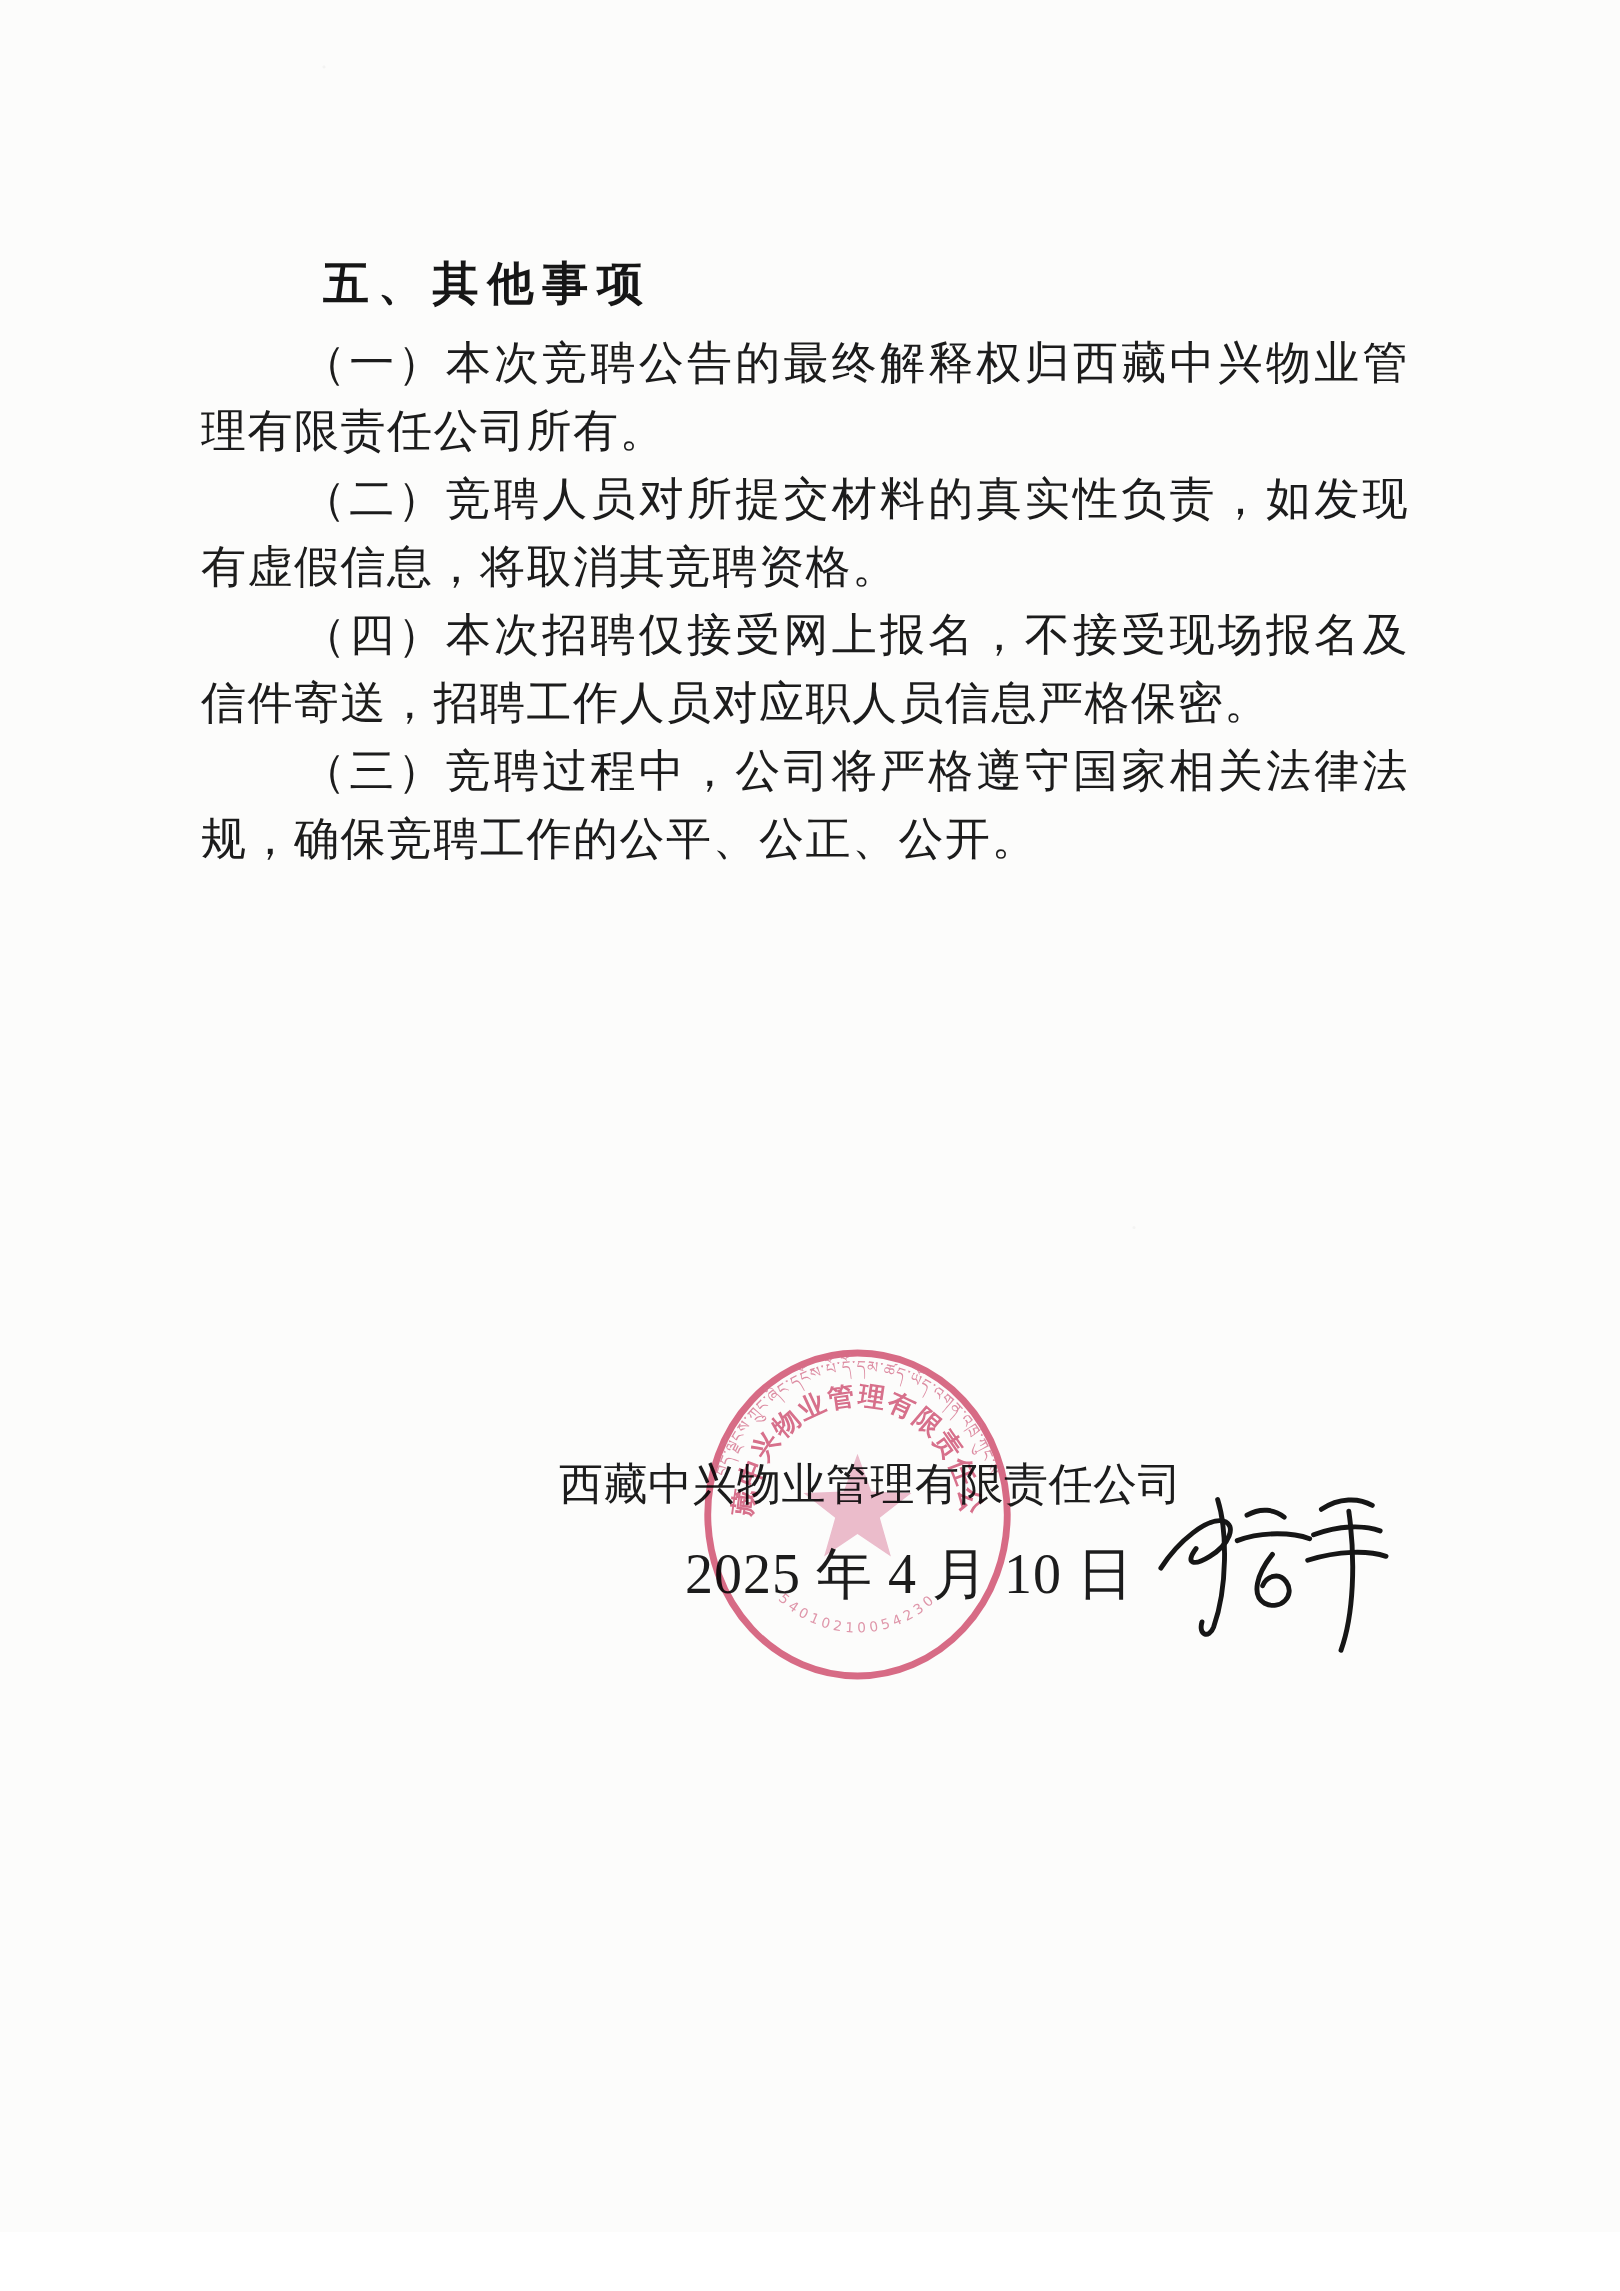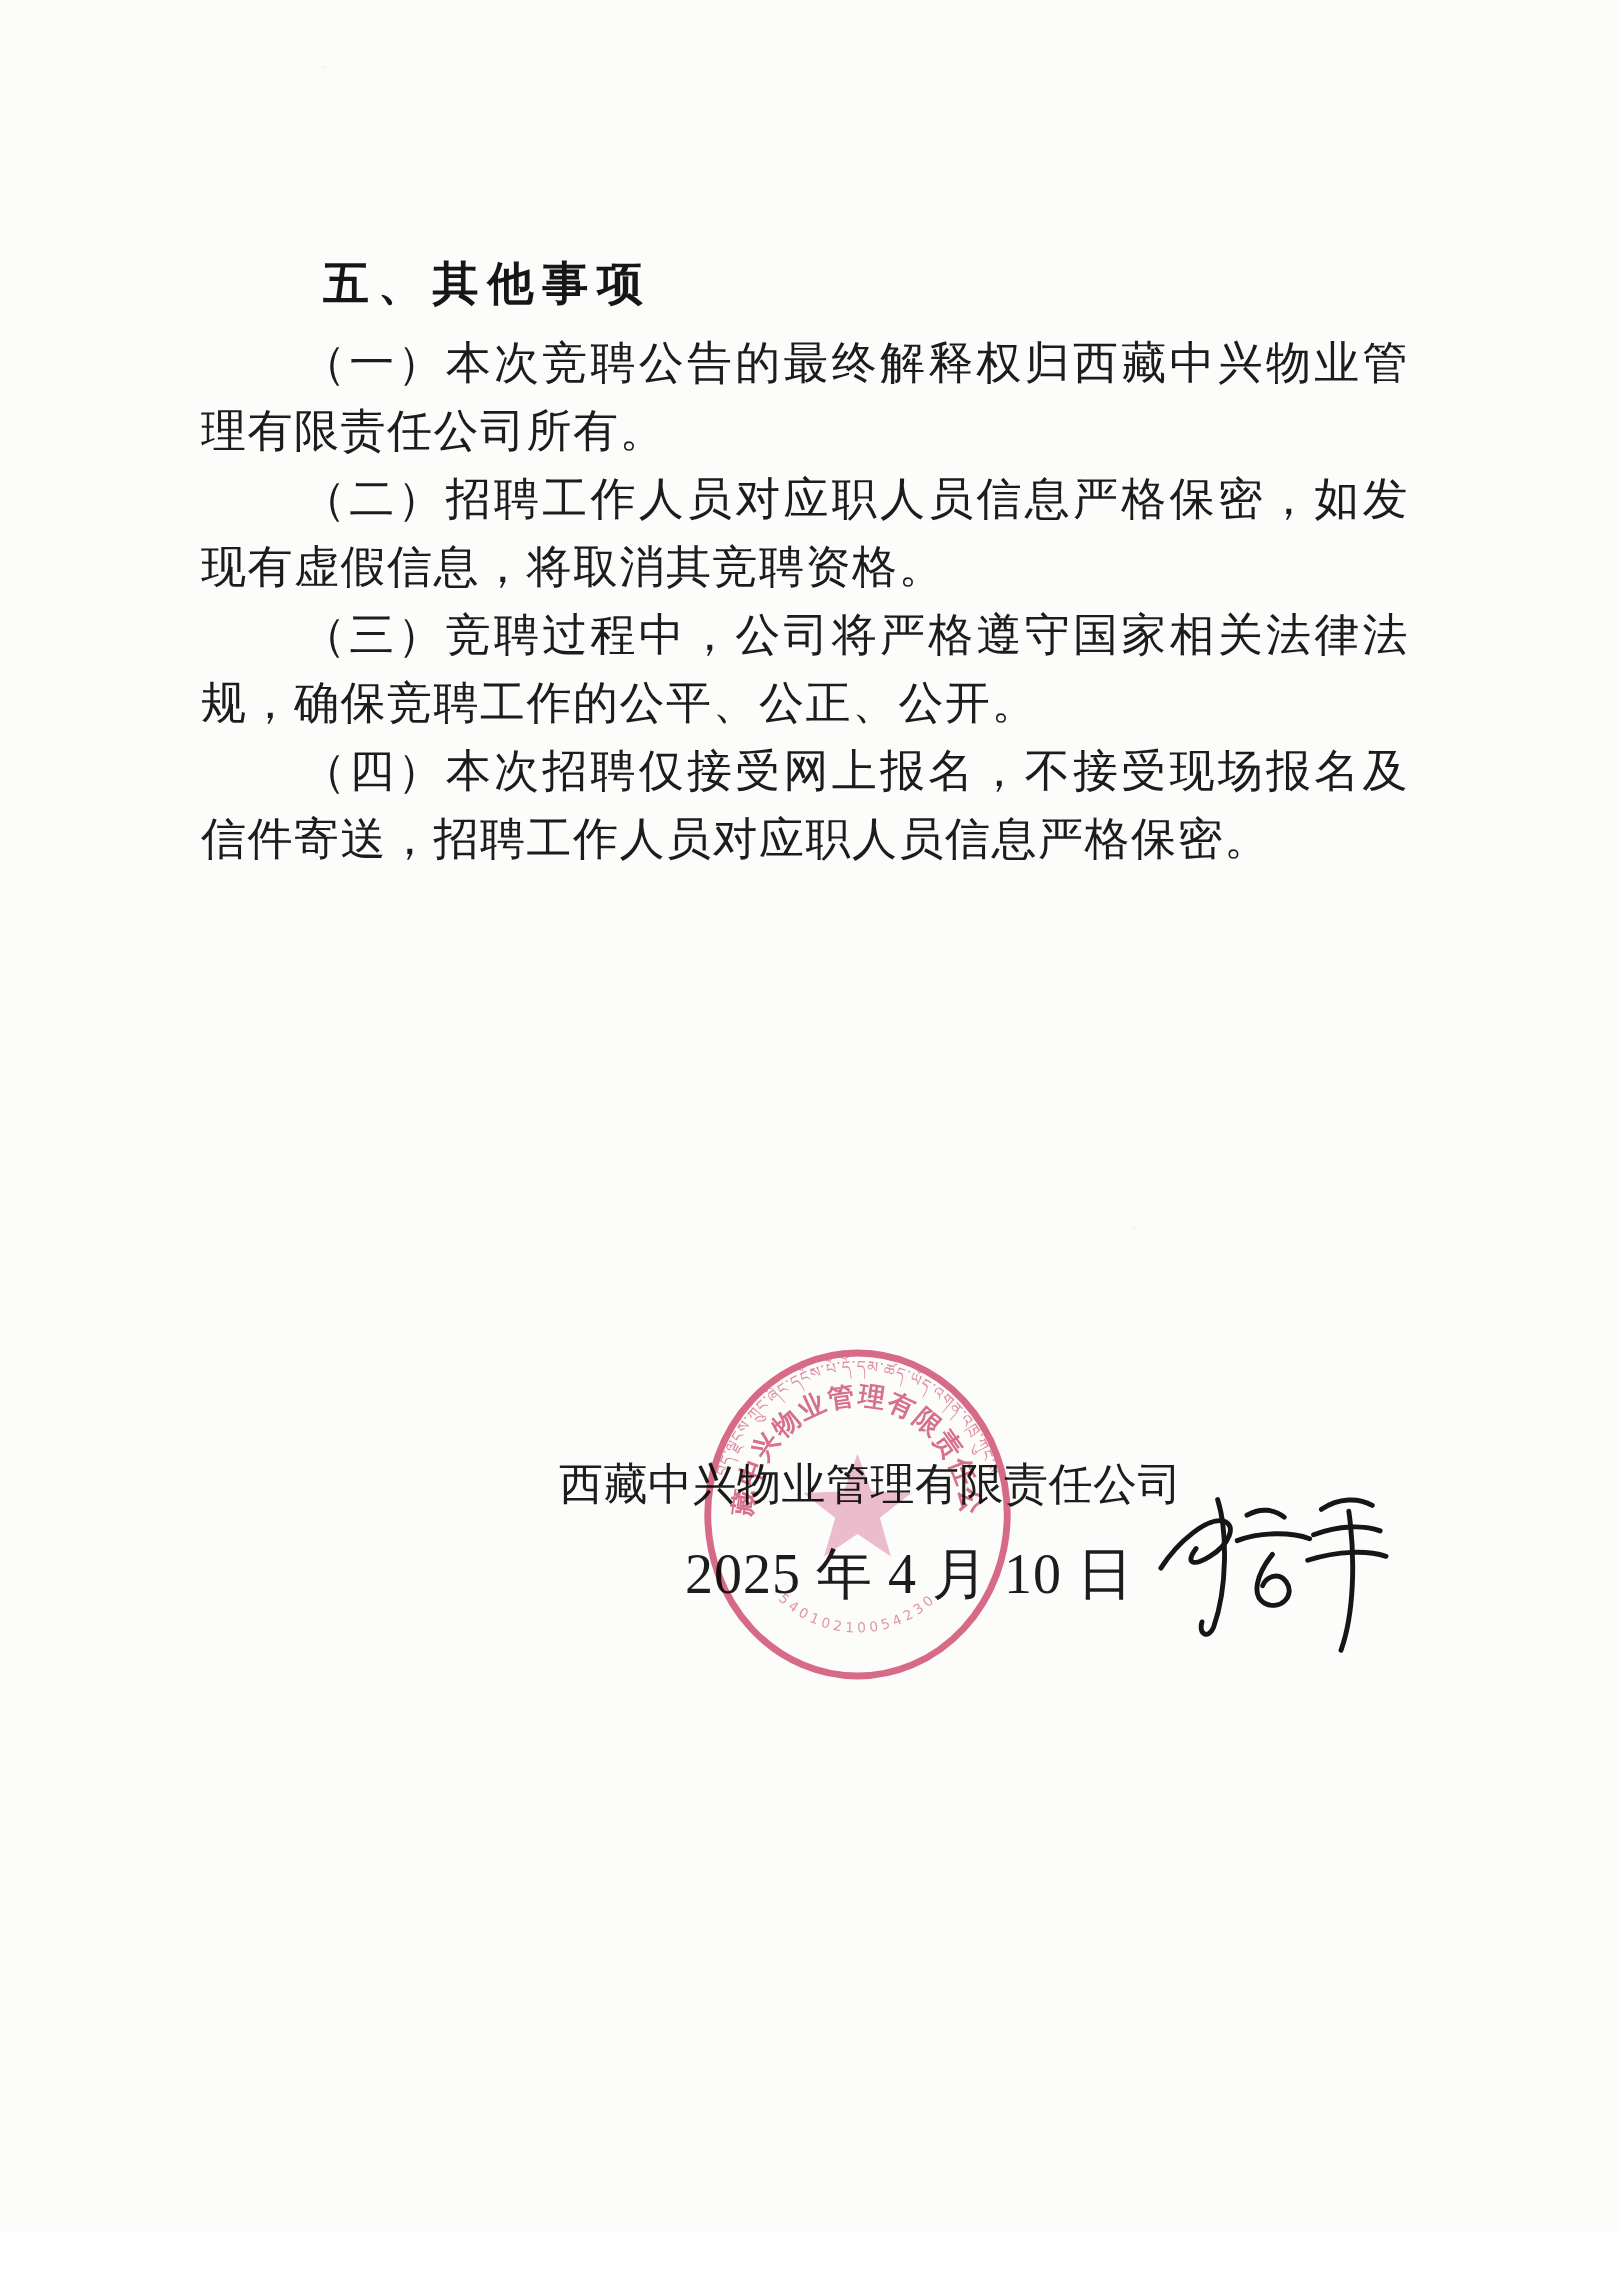--- a/index.html
+++ b/index.html
@@ -45,23 +45,23 @@
 </style>
 </head>
 <body>
 
 <div class="page">
 
   <div class="heading">五、其他事项</div>
 
   <div class="body-text">
     <p>（一）本次竞聘公告的最终解释权归西藏中兴物业管理有限责任公司所有。</p>
-    <p>（二）招聘工作人员对应职人员信息严格保密，如发现有虚假信息，将取消其竞聘资格。</p>
+    <p>（二）竞聘人员对所提交材料的真实性负责，如发现有虚假信息，将取消其竞聘资格。</p>
+    <p>（四）本次招聘仅接受网上报名，不接受现场报名及信件寄送，招聘工作人员对应职人员信息严格保密。</p>
     <p>（三）竞聘过程中，公司将严格遵守国家相关法律法规，确保竞聘工作的公平、公正、公开。</p>
-    <p>（四）本次招聘仅接受网上报名，不接受现场报名及信件寄送，招聘工作人员对应职人员信息严格保密。</p>
   </div>
 
   <div class="signoff-company">西藏中兴物业管理有限责任公司</div>
   <div class="signoff-date">2025 年 4 月 10 日</div>
 
   <svg class="seal" viewBox="0 0 330 350" xmlns="http://www.w3.org/2000/svg">
     <defs>
       <path id="arcTibetan" d="M 25,178 A 140,150 0 0 1 305,178" fill="none"></path>
       <path id="arcChinese" d="M 57,180 A 108,118 0 0 1 273,180" fill="none"></path>
       <path id="arcSerial" d="M 47,196 A 122,132 0 0 0 283,196" fill="none"></path>

